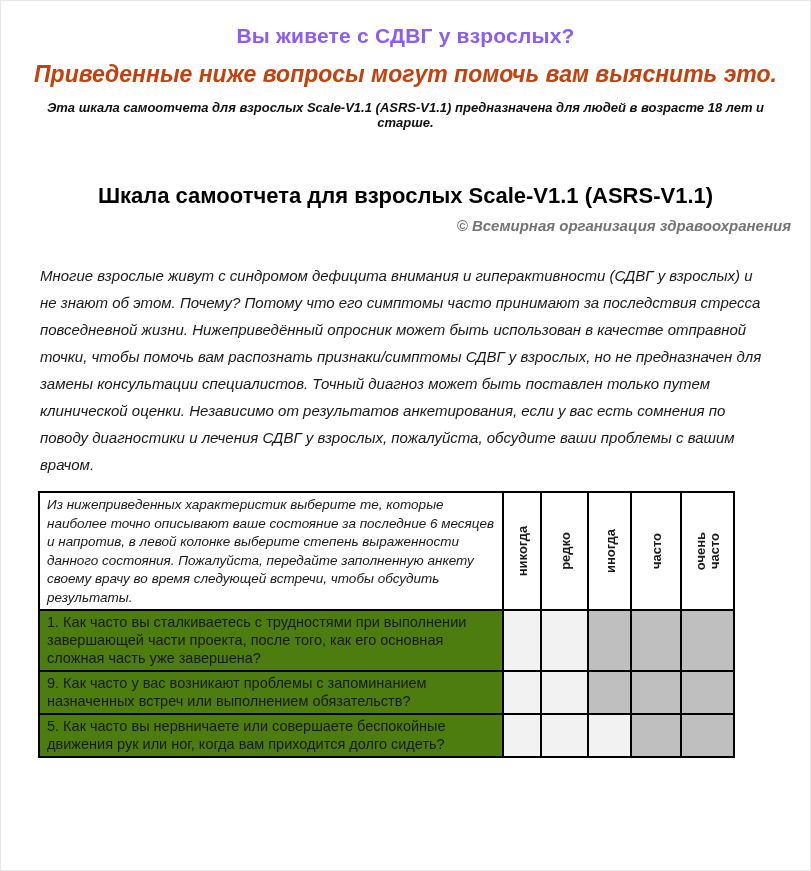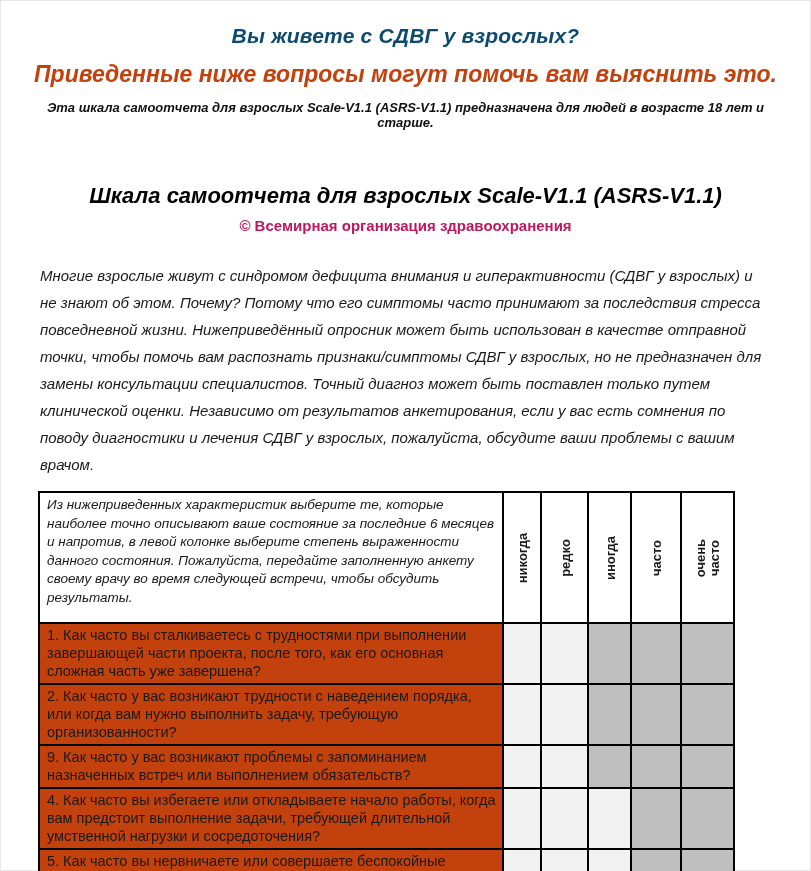--- a/index.html
+++ b/index.html
@@ -6,69 +6,69 @@
   body {
     width:811px; height:871px;
     font-family:"Liberation Sans", sans-serif;
     color:#1a1a1a;
     overflow:hidden;
     box-shadow: inset 0 0 0 1px #e8e8e8;
   }
   .page { padding-top:18px; }
 
   .title1 {
-    text-align:center; font-size:21px; font-weight:700; font-style:italic;
-    margin:6px 20px 0; letter-spacing:.2px; color:#0c4a6e;
+    text-align:center; font-size:21px; font-weight:700; 
+    margin:6px 20px 0; letter-spacing:.2px; color:#8b5cf6;
   }
   .title2 {
     text-align:center; font-size:23px; font-weight:700; font-style:italic;
     margin:13px 10px 0; color:#c2410c;
   }
   .subtitle {
     text-align:center; font-size:13px; font-weight:600; font-style:italic;
     margin:12px 20px 12px; color:#111;
   }
   .scale-heading {
-    text-align:center; font-size:22px; font-weight:700; font-style:italic;
+    text-align:center; font-size:22px; font-weight:700; 
     margin:53px 20px 0; color:#000;
   }
   .copyright {
-    text-align:center; font-size:15px; font-weight:700; 
-    margin:8px 20px 0; color:#be185d;
+    text-align:right; font-size:15px; font-weight:700; font-style:italic;
+    margin:8px 20px 0; color:#737373;
   }
   .intro {
     margin:28px 42px 0 40px;
     font-size:15px; font-style:italic; line-height:27px;
   }
 
   table.qtable {
     border-collapse:collapse; table-layout:fixed;
     width:695px; margin:13px 0 0 38px;
   }
   .qtable td { border:2px solid #000; vertical-align:top; }
 
   td.instr {
     font-size:13.5px; font-style:italic; line-height:18.5px;
-    padding:3px 6px 15px 7px; background:#fff;
+    padding:3px 6px 2px 7px; background:#fff;
   }
   tr.hdr { height:94px; }
   td.vhead { background:#fff; padding:0; vertical-align:middle; }
   .rot {
     display:flex; align-items:center; justify-content:center;
     width:100%; height:94px;
     transform:rotate(-90deg);
   }
   .rot span {
     font-weight:700; font-size:13px; line-height:13px;
     white-space:nowrap; text-align:center;
   }
   td.vhead.wrap .rot span { white-space:normal; display:inline-block; width:48px; line-height:14px; }
 
   td.q {
-    font-size:14.5px; line-height:18px; padding:2px 6px 3px 7px; background:#c2410c;
+    font-size:14.5px; line-height:18px; padding:2px 6px 3px 7px; background:#4d7c0f;
   }
   td.a { background:#f2f2f2; }
   td.a.shaded { background:#bfbfbf; }
 </style>
 </head>
 <body>
 
 <div class="page">
 
   <div class="title1">Вы живете с СДВГ у взрослых?</div>
@@ -122,46 +122,30 @@
 
     <tr style="height:56px">
       <td class="q">1. Как часто вы сталкиваетесь с трудностями при выполнении завершающей части проекта, после того, как его основная сложная часть уже завершена?</td>
       <td class="a"></td>
       <td class="a"></td>
       <td class="a shaded"></td>
       <td class="a shaded"></td>
       <td class="a shaded"></td>
     </tr>
 
-    <tr style="height:42px">
-      <td class="q">2. Как часто у вас возникают трудности с наведением порядка, или когда вам нужно выполнить задачу, требующую организованности?</td>
-      <td class="a"></td>
-      <td class="a"></td>
-      <td class="a shaded"></td>
-      <td class="a shaded"></td>
-      <td class="a shaded"></td>
-    </tr>
 
     <tr style="height:40px">
       <td class="q">9. Как часто у вас возникают проблемы с запоминанием назначенных встреч или выполнением обязательств?</td>
       <td class="a"></td>
       <td class="a"></td>
       <td class="a shaded"></td>
       <td class="a shaded"></td>
       <td class="a shaded"></td>
     </tr>
 
-    <tr style="height:58px">
-      <td class="q">4. Как часто вы избегаете или откладываете начало работы, когда вам предстоит выполнение задачи, требующей длительной умственной нагрузки и сосредоточения?</td>
-      <td class="a"></td>
-      <td class="a"></td>
-      <td class="a"></td>
-      <td class="a shaded"></td>
-      <td class="a shaded"></td>
-    </tr>
 
     <tr style="height:40px">
       <td class="q">5. Как часто вы нервничаете или совершаете беспокойные движения рук или ног, когда вам приходится долго сидеть?</td>
       <td class="a"></td>
       <td class="a"></td>
       <td class="a"></td>
       <td class="a shaded"></td>
       <td class="a shaded"></td>
     </tr>
 

